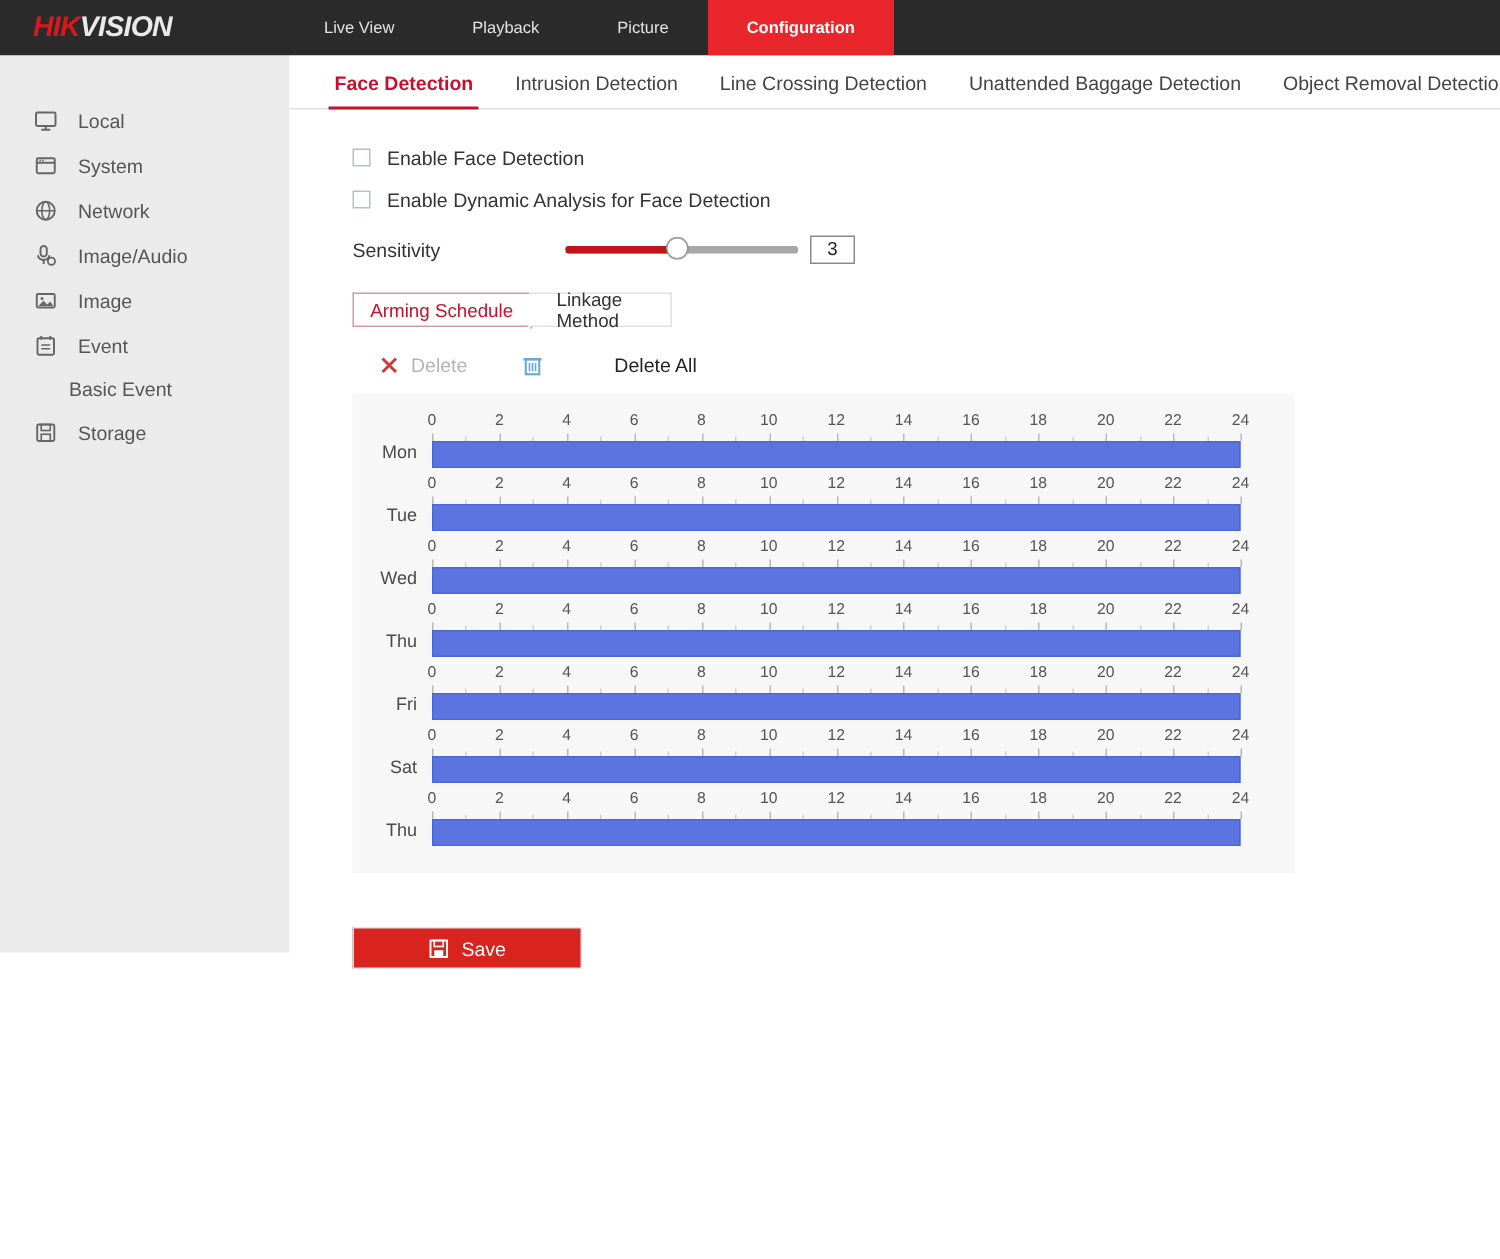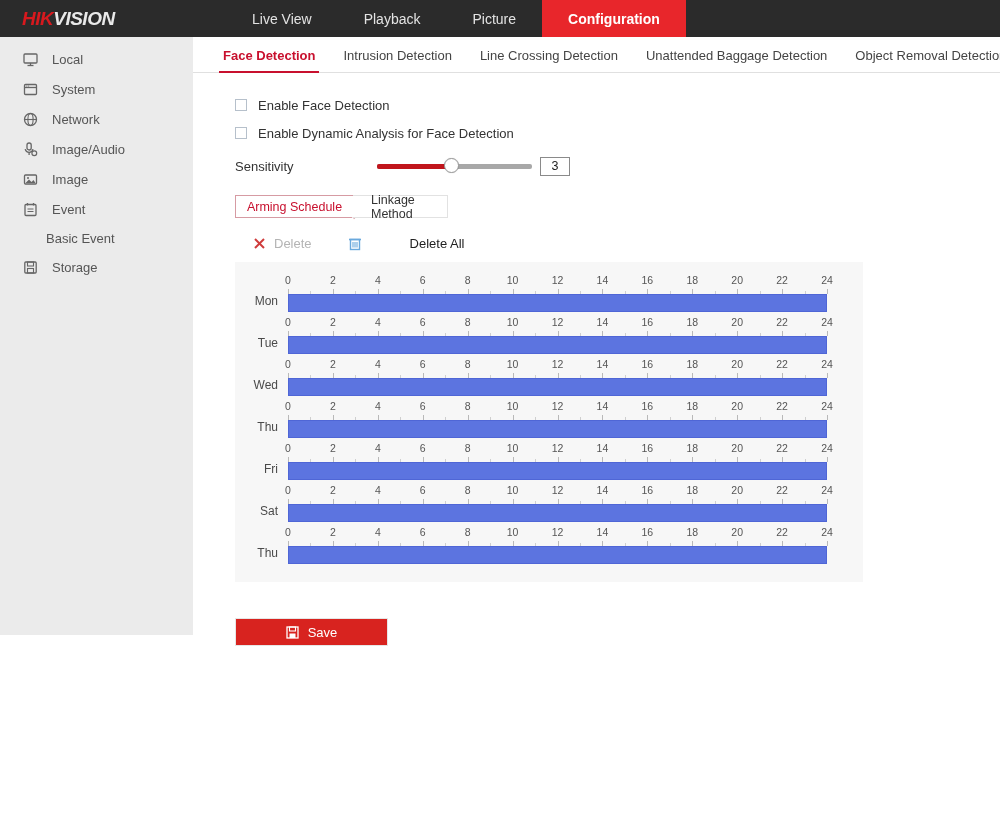--- a/index.html
+++ b/index.html
@@ -7,32 +7,32 @@
     width: 1000px; height: 839px;
     background: #ffffff;
     font-family: "Liberation Sans", sans-serif;
     overflow: hidden;
   }
 
   
   .topbar {
     position: absolute; left: 0; top: 0; width: 1000px; height: 37px;
     background: #2b2b2b;
-    display: flex; align-items: stretch; gap: 36px;
+    display: flex; align-items: stretch;
   }
   .logo {
     width: 190px; display: flex; align-items: center; padding-left: 22px;
     font-style: italic; font-weight: bold; font-size: 19px; letter-spacing: -0.5px;
   }
   .logo .hik { color: #d7191e; }
   .logo .vision { color: #e9e9e9; }
   .topnav { display: flex; align-items: stretch; }
   .topnav-item {
     display: flex; align-items: center; justify-content: center;
-    padding: 12px 26px; color: #e3e3e3; font-size: 14px;
+    padding: 12px 26px; color: #e3e3e3; font-size: 11px;
     cursor: pointer; white-space: nowrap;
   }
   .topnav-item.active { background: #e8262b; color: #ffffff; font-weight: bold; }
 
   
   .sidebar {
     position: absolute; left: 0; top: 37px; width: 193px; height: 598px;
     background: #ebebeb;
   }
   .side-item {
@@ -186,21 +186,21 @@
   <div class="topnav">
     <div class="topnav-item">Live View</div>
     <div class="topnav-item">Playback</div>
     <div class="topnav-item">Picture</div>
     <div class="topnav-item active">Configuration</div>
   </div>
 </div>
 
 <div class="sidebar">
 
-  <div class="side-item" style="margin-top:7px;">
+  <div class="side-item" style="margin-top:28px;">
     <span class="side-icon">
       <svg width="17" height="17" viewBox="0 0 17 17">
           <rect x="2" y="3" width="13" height="9" rx="1" fill="none" stroke="#666" stroke-width="1.3"></rect>
           <line x1="8.5" y1="12" x2="8.5" y2="14.5" stroke="#666" stroke-width="1.3"></line>
           <line x1="5.5" y1="14.5" x2="11.5" y2="14.5" stroke="#666" stroke-width="1.3"></line>
         </svg>
     </span>
     <span>Local</span>
   </div>
 

